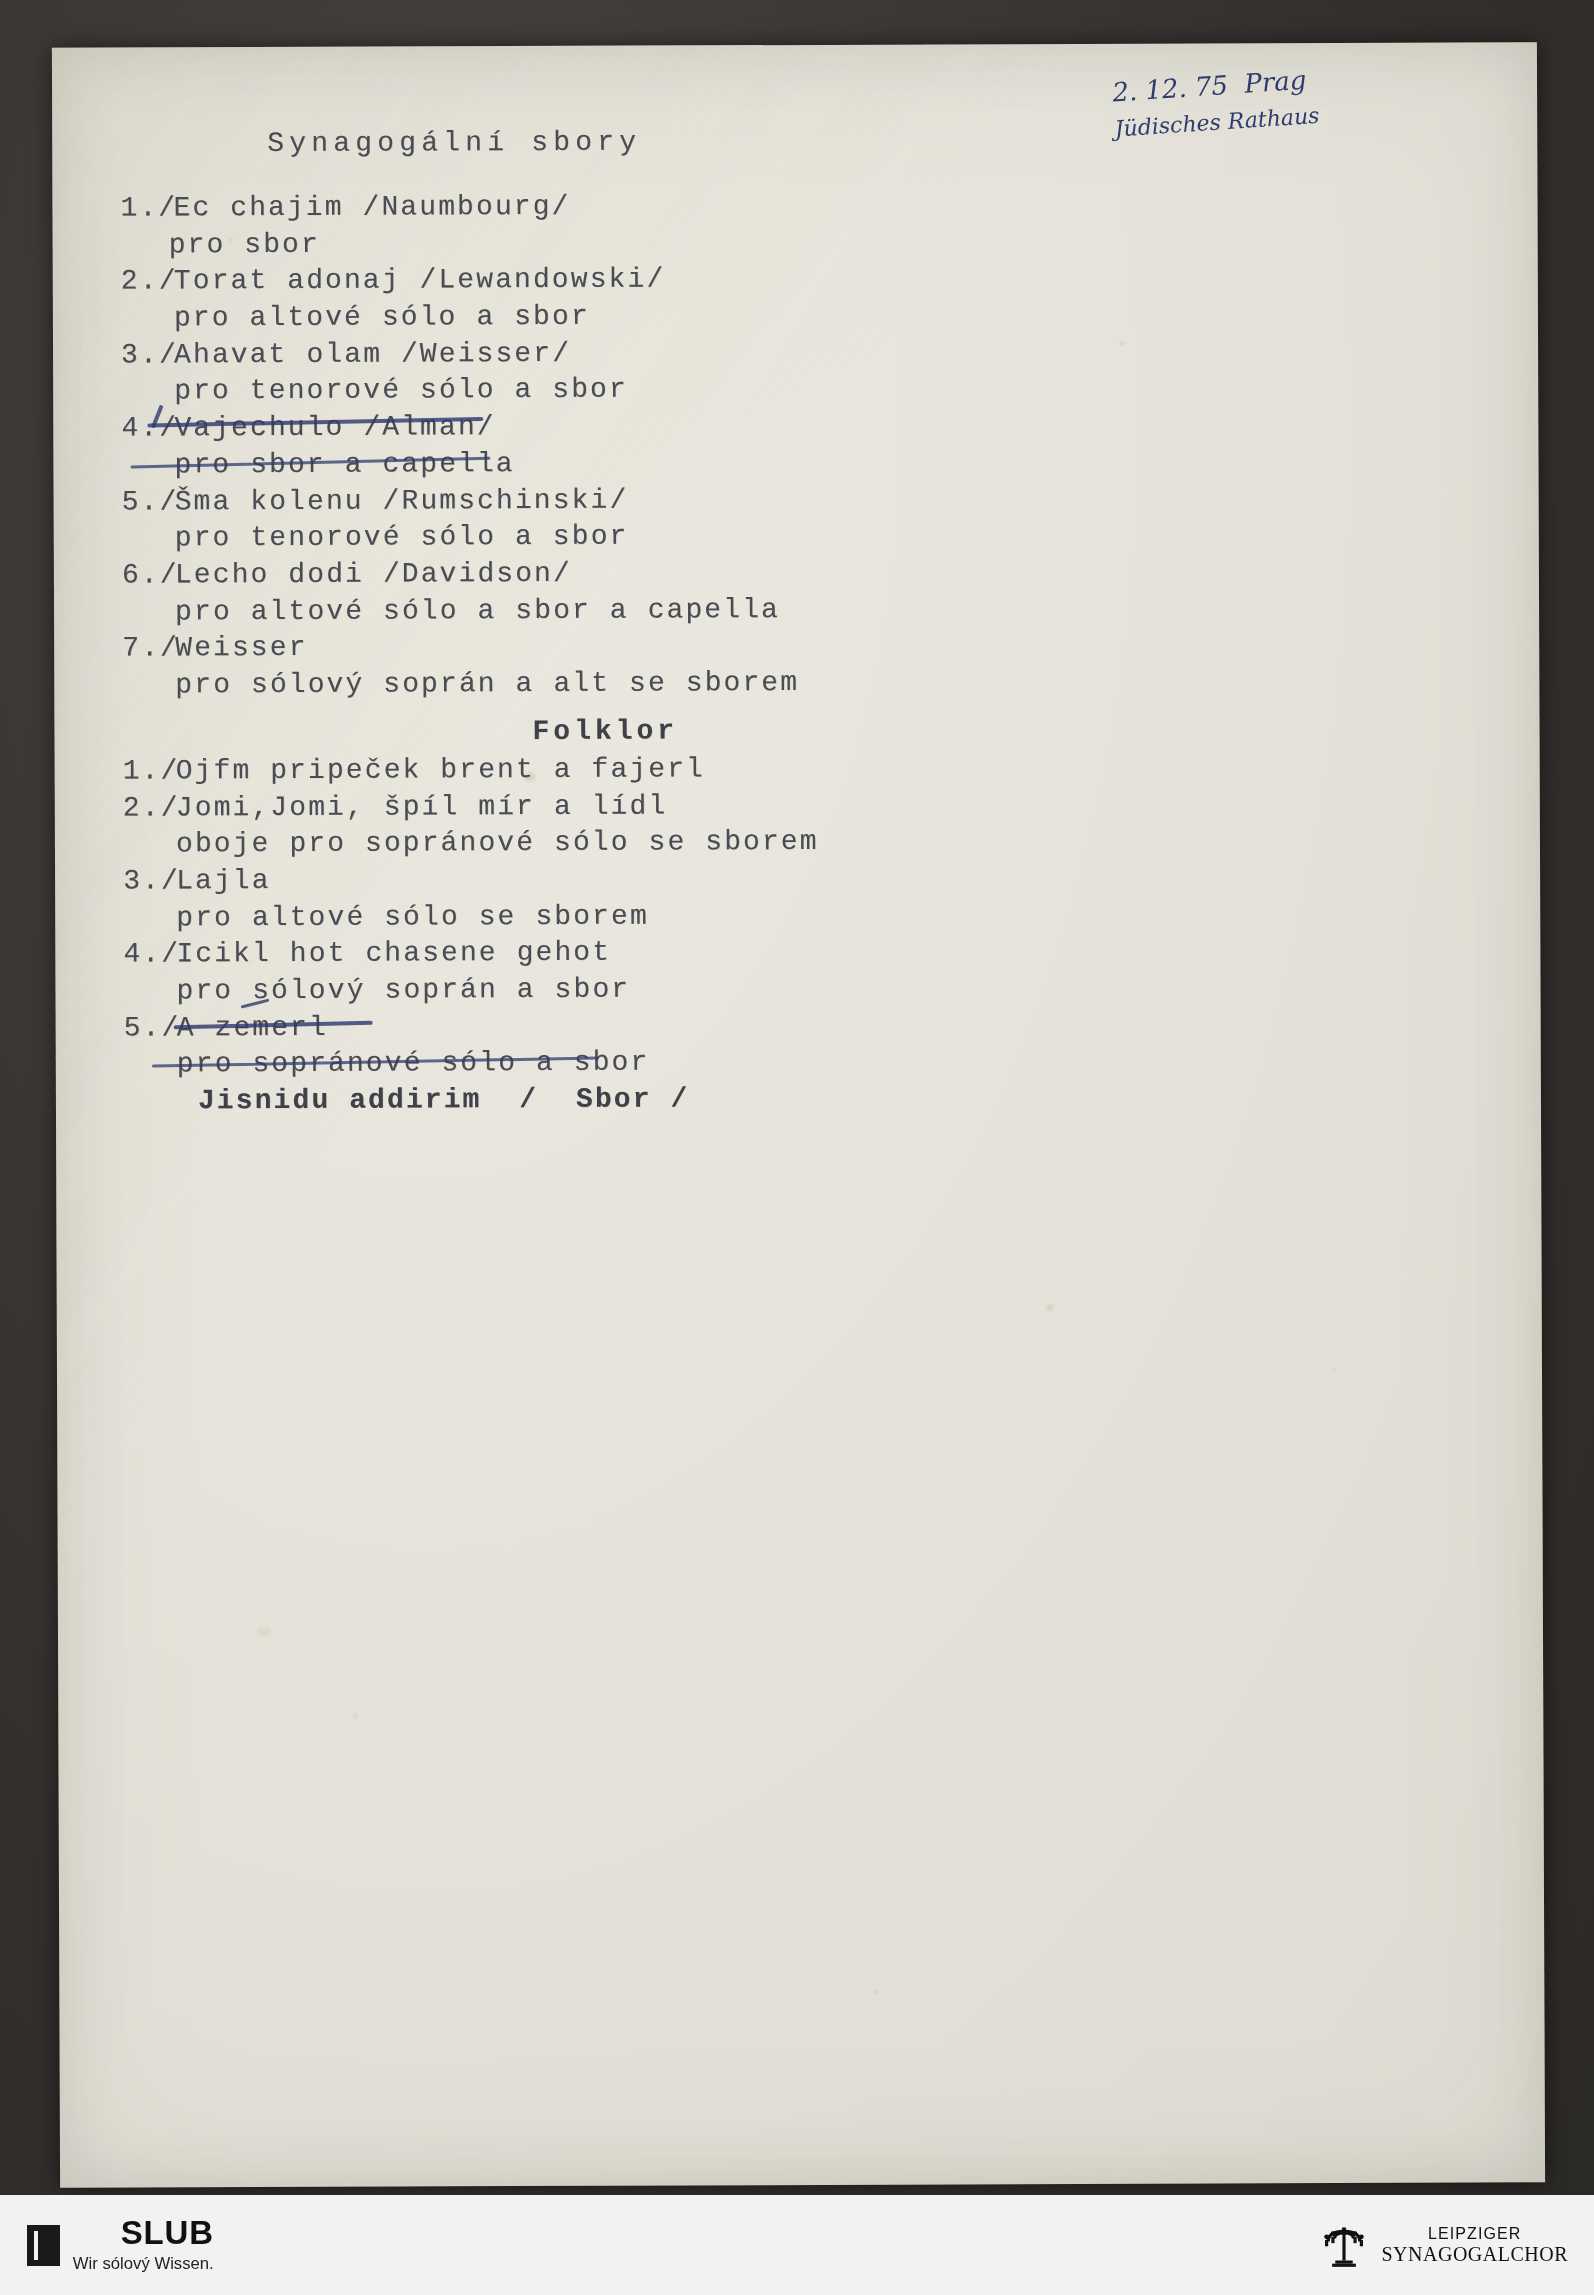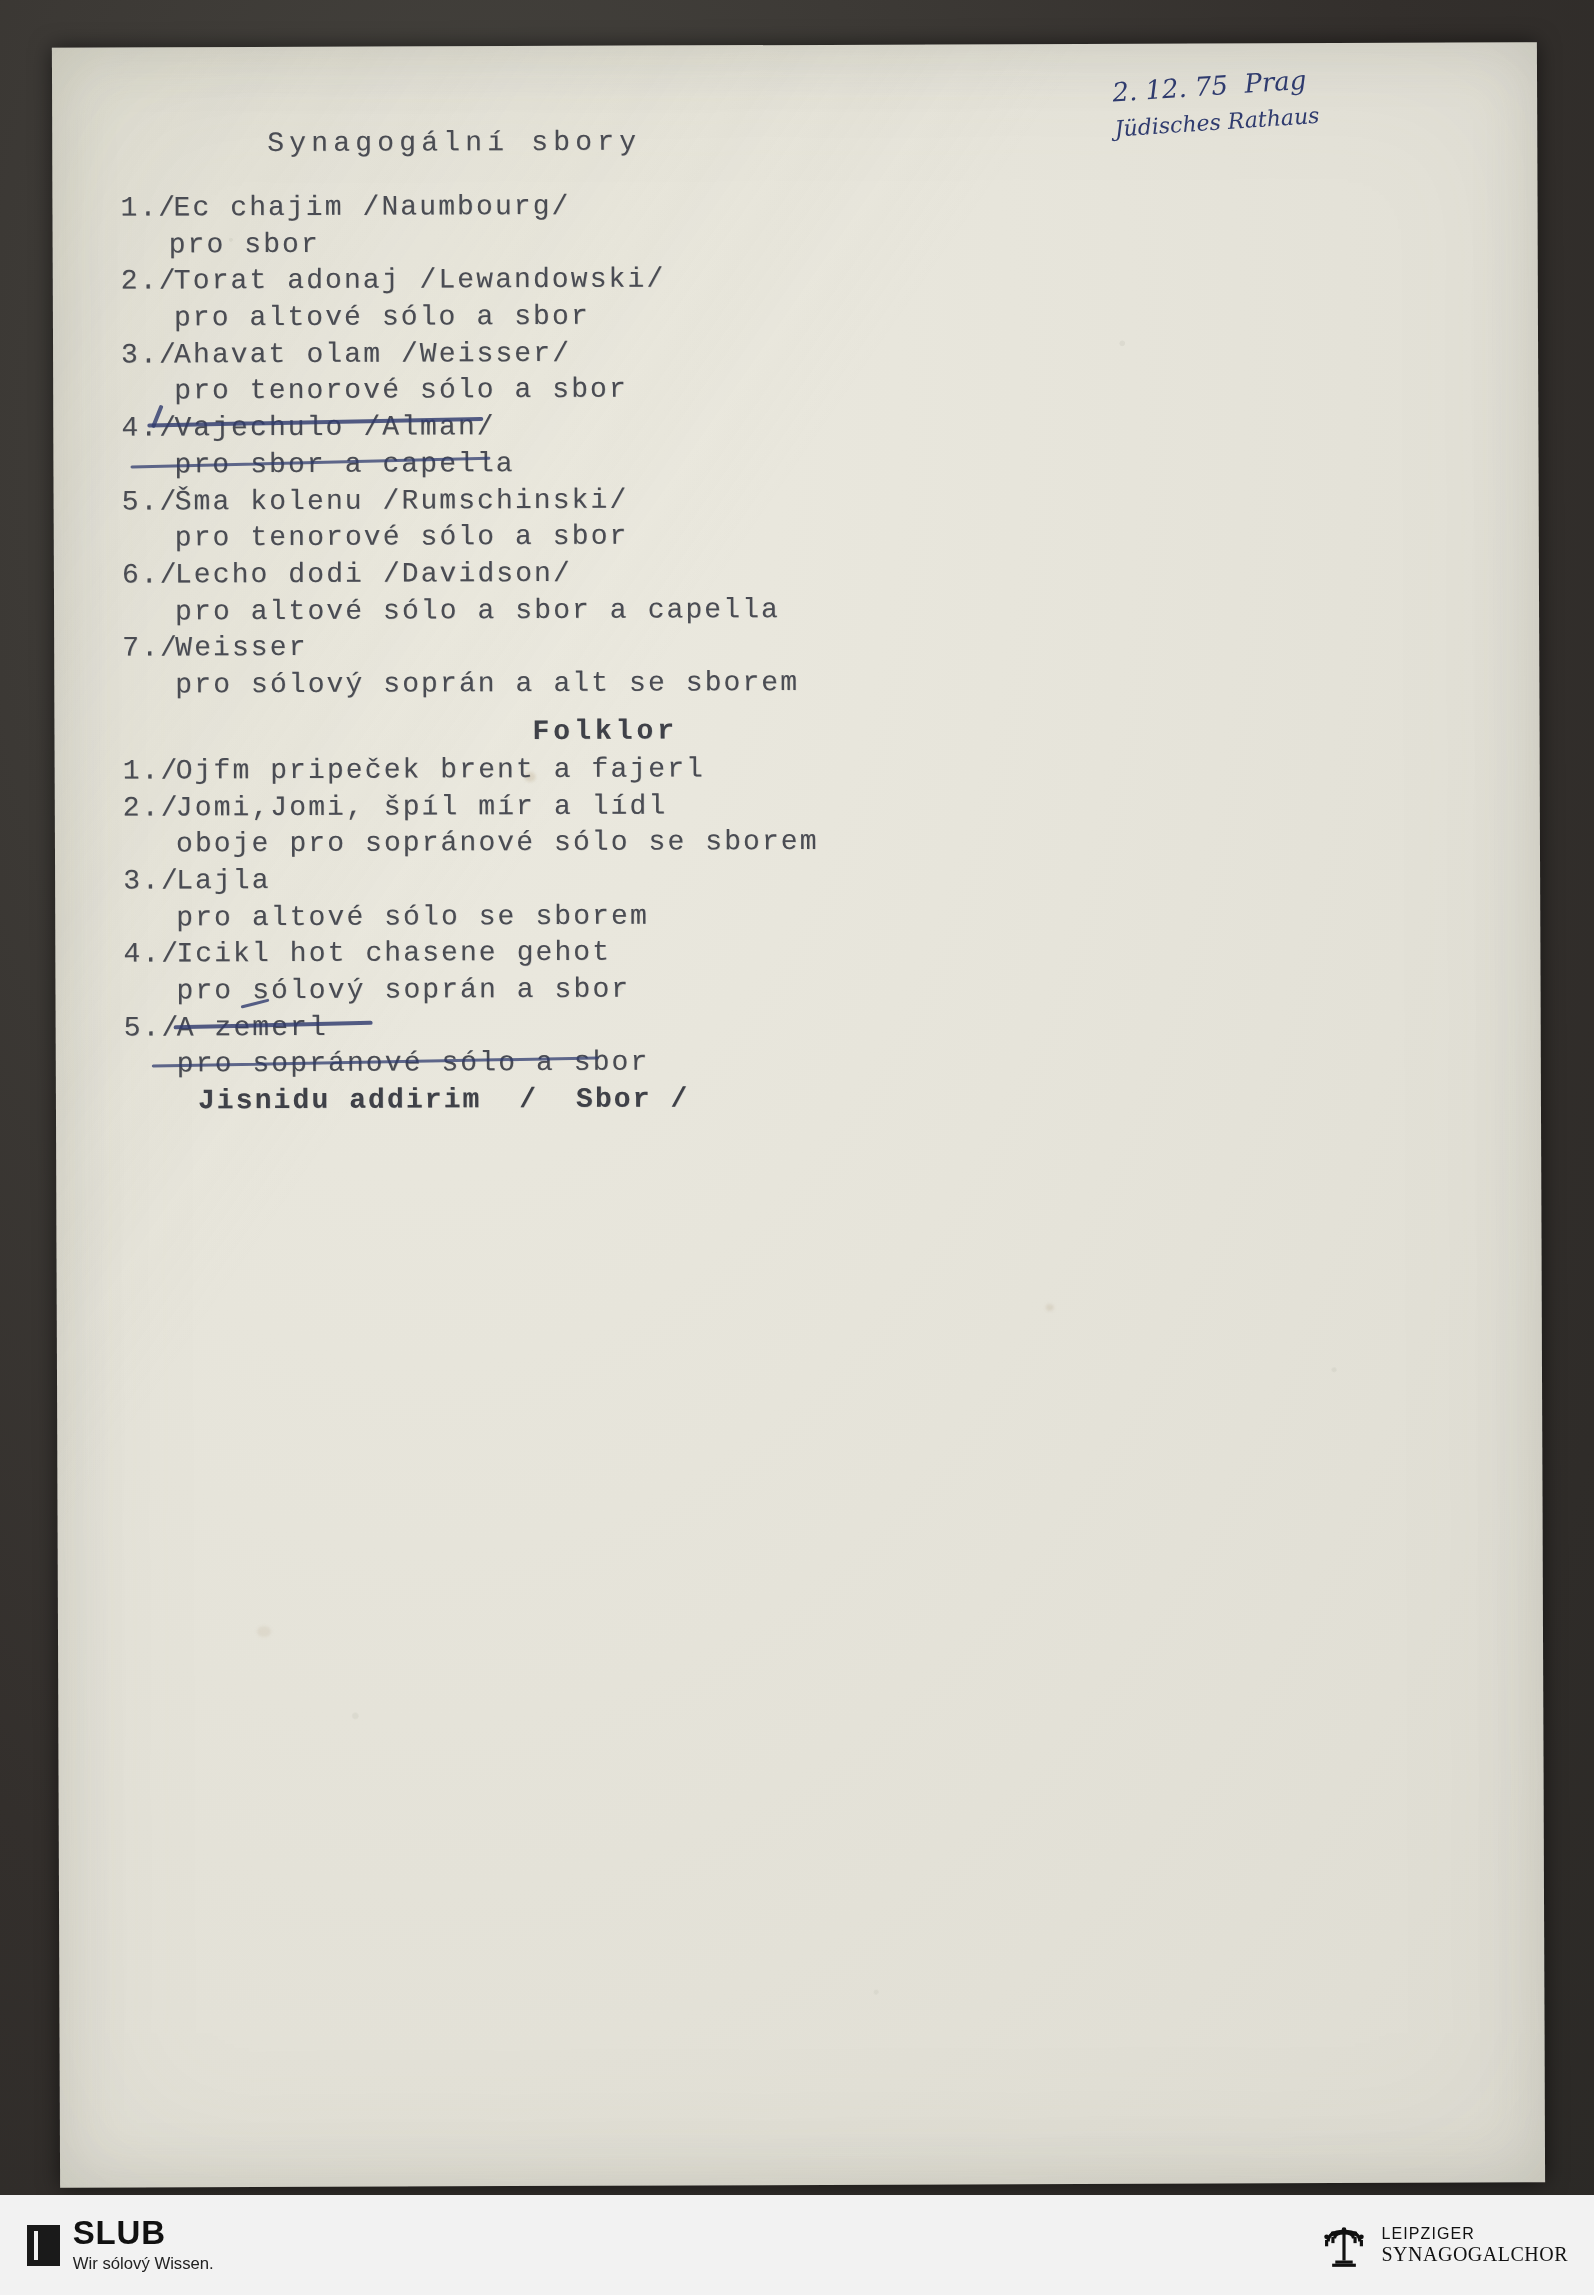--- a/index.html
+++ b/index.html
@@ -157,31 +157,33 @@
     width: 19px; height: 29px;
     border-left: 4px solid #f2f2f2;
   }
   #slub-text .slub-name {
     font-family: "Liberation Sans", sans-serif;
     font-weight: bold;
     font-size: 33px;
     letter-spacing: 0.8px;
     color: #111;
     line-height: 1.05;
+    margin-left: 48px;
   }
   #slub-text .slub-tag {
     font-family: "Liberation Sans", sans-serif;
     font-size: 16.7px;
     color: #222;
     margin-top: 2.4px;
   }
   #choir-block {
     display: flex;
     align-items: center;
     gap: 14px;
+    text-align: center;
   }
   #menorah-icon {
     width: 46px;
     height: 49px;
     position: relative;
   }
   #choir-text {
     font-family: "Liberation Sans", sans-serif;
     color: #111;
     line-height: 1.12;

